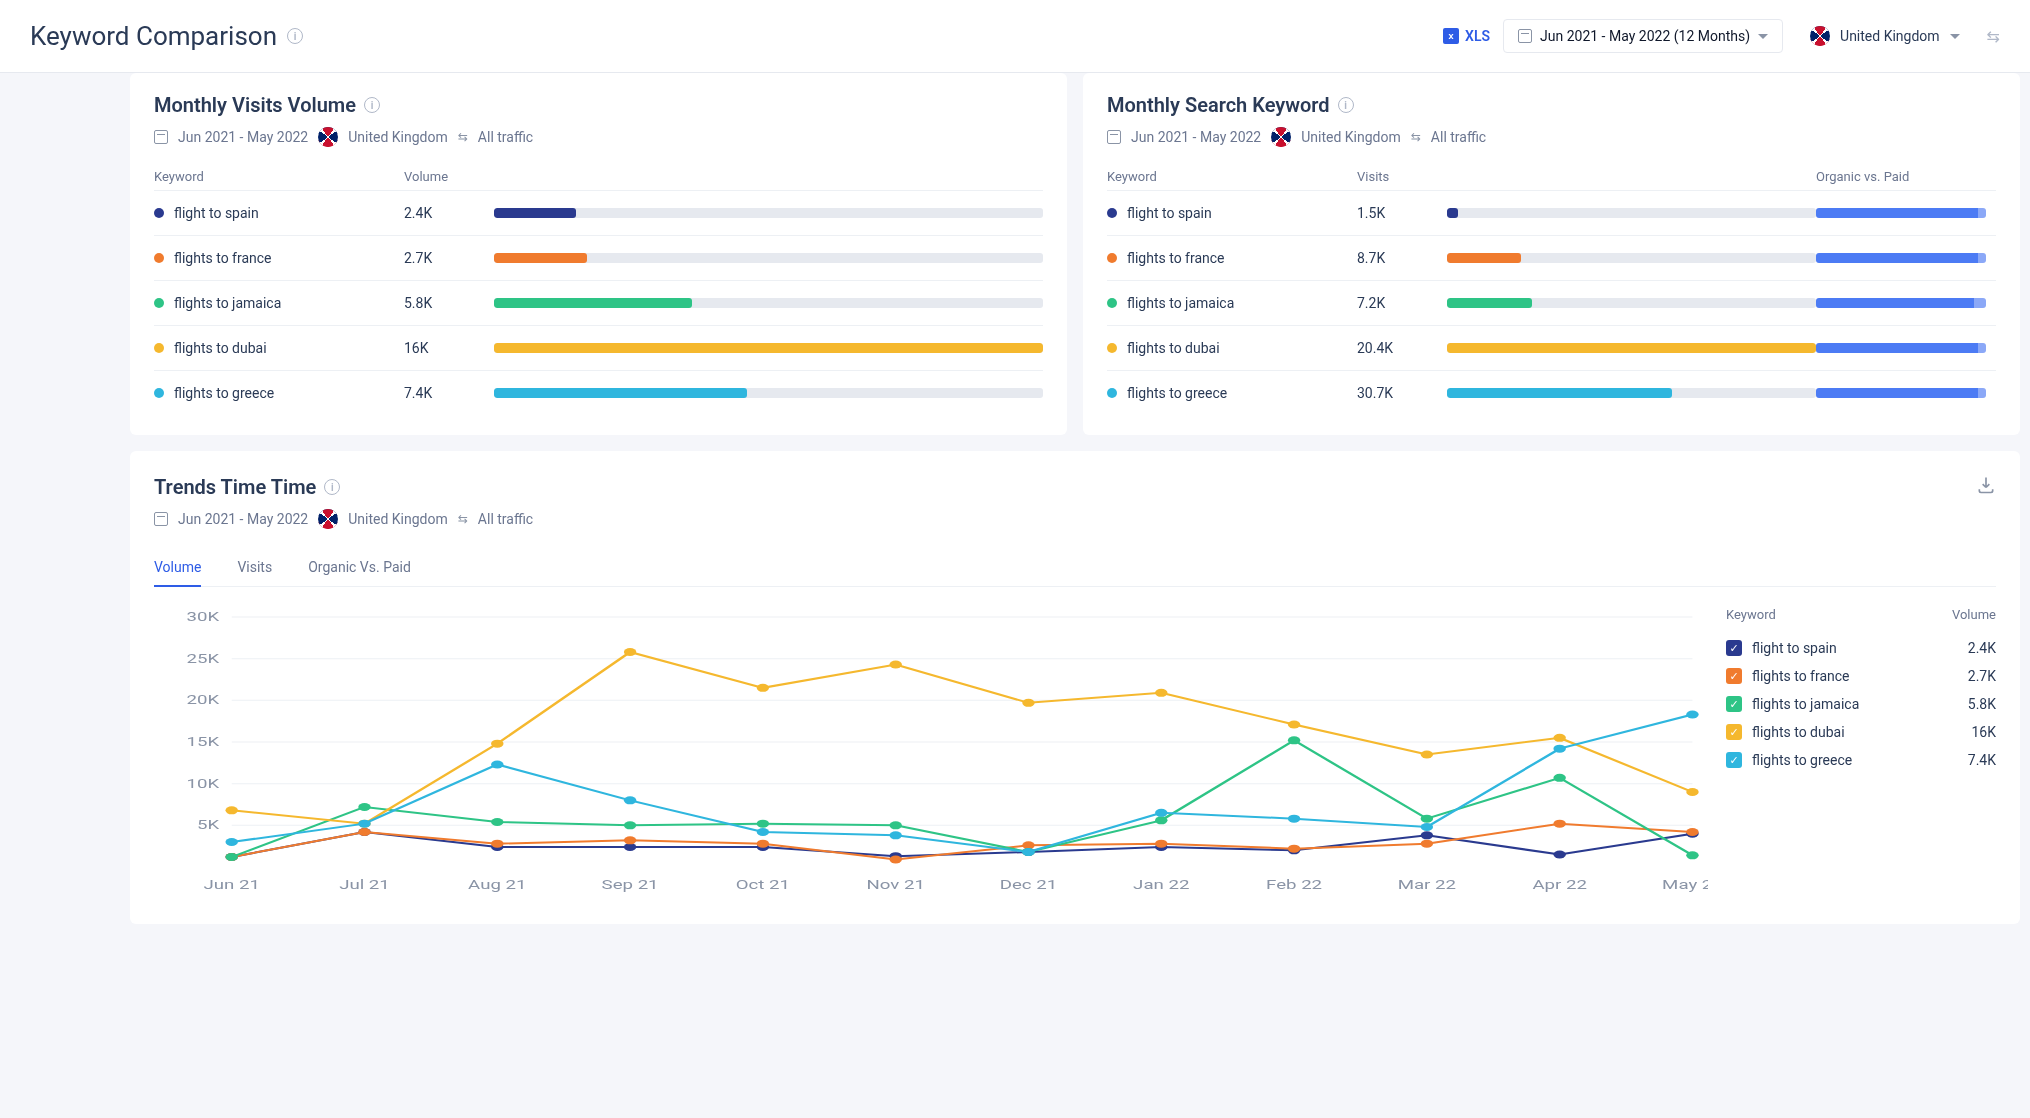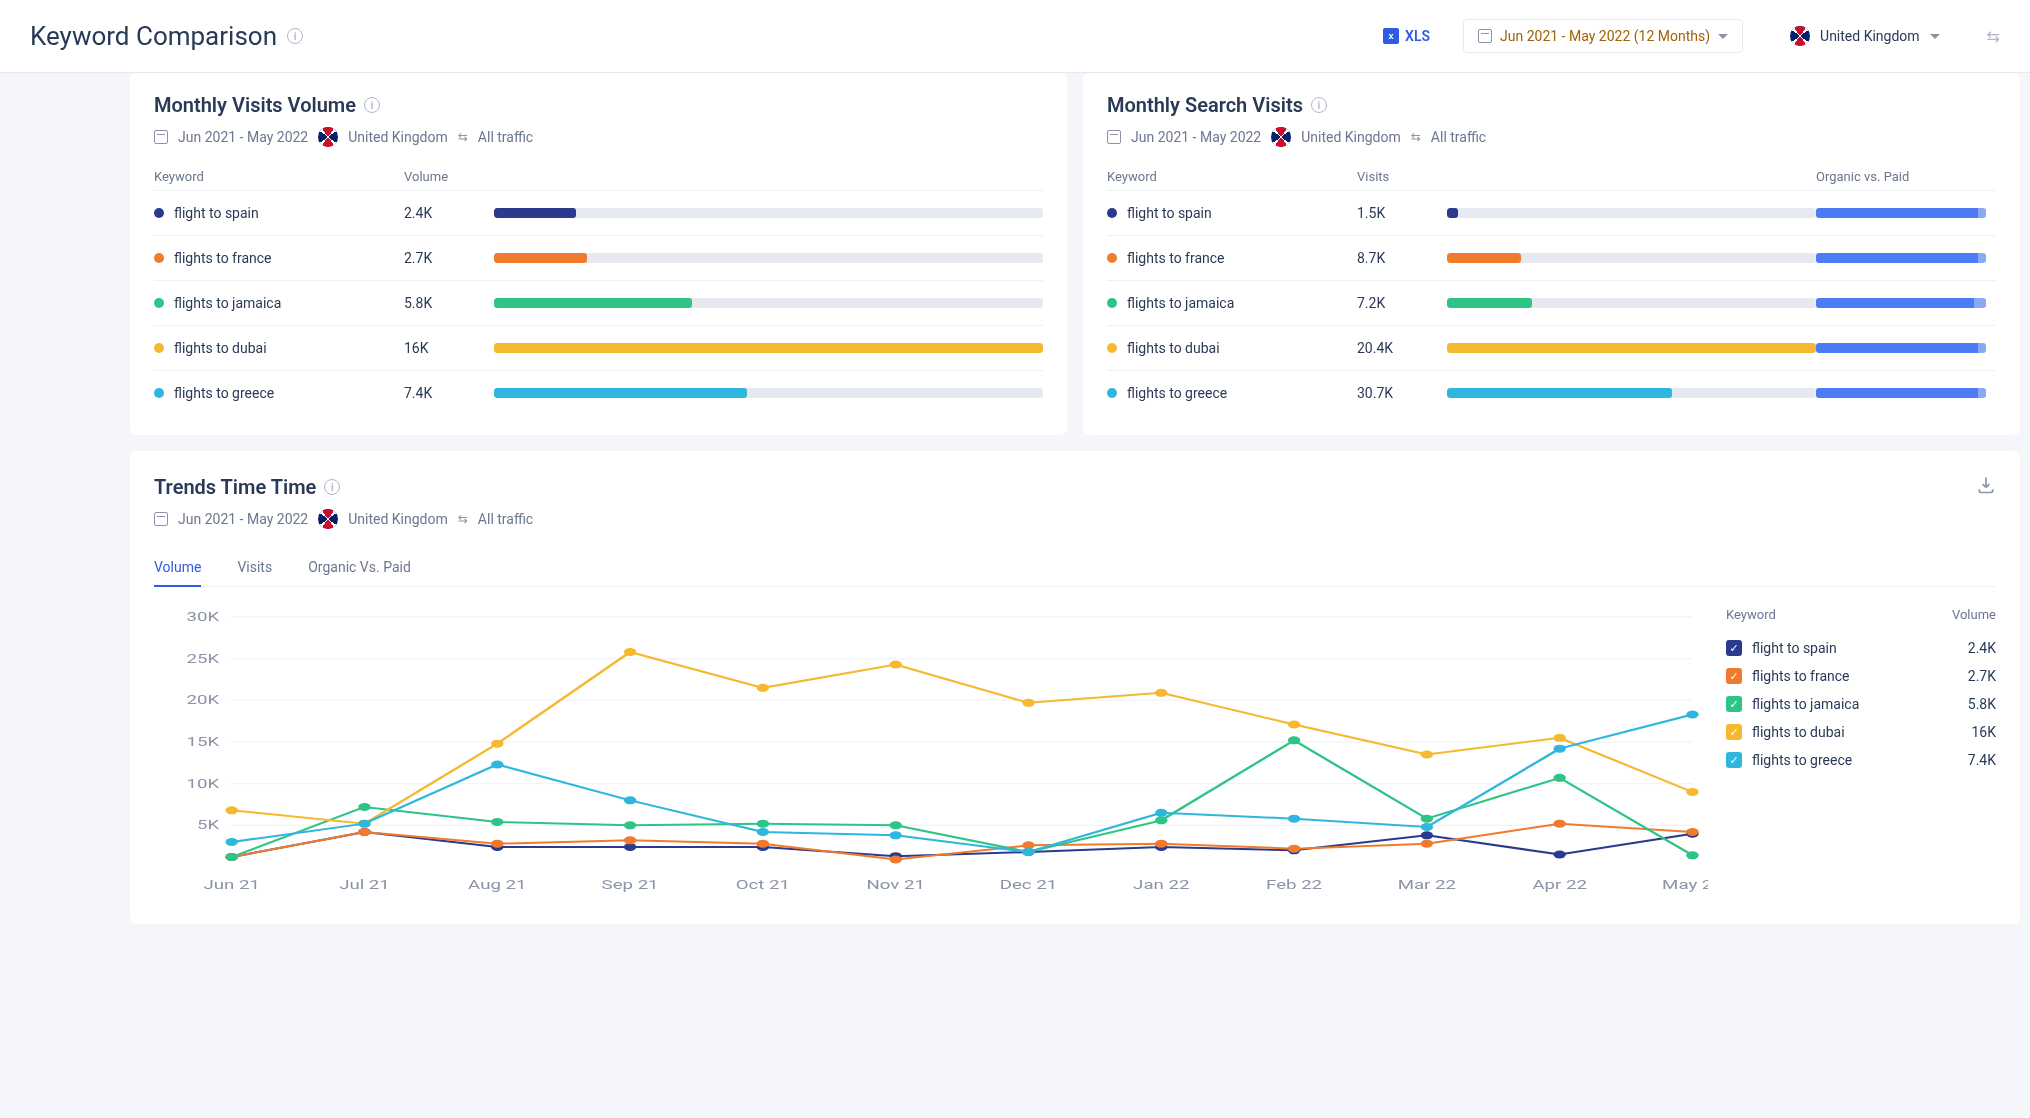--- a/index.html
+++ b/index.html
@@ -1,22 +1,22 @@
 <!DOCTYPE html>
 <html><head>
 <meta charset="utf-8">
 <style>
 * { box-sizing: border-box; margin: 0; padding: 0; }
 body { font-family: -apple-system, BlinkMacSystemFont, 'Segoe UI', Roboto, sans-serif; background: #f5f6fa; color: #2a3a56; font-size: 14px; }
-.header { background: #fff; border-bottom: 1px solid #e6e9ef; display: flex; align-items: center; padding: 18px 30px; gap: 33px; }
+.header { background: #fff; border-bottom: 1px solid #e6e9ef; display: flex; align-items: center; padding: 18px 30px; gap: 13px; }
 .header-title { font-size: 26px; font-weight: 400; color: #2a3a56; flex: 1; display: flex; align-items: center; gap: 10px; }
 .info-icon { width: 16px; height: 16px; border: 1.5px solid #b0b8c8; border-radius: 50%; display: inline-flex; align-items: center; justify-content: center; font-size: 10px; color: #b0b8c8; font-weight: bold; }
 .xls { color: #2e5ce6; font-weight: 600; display: inline-flex; align-items: center; gap: 6px; cursor: pointer; }
 .xls-icon { width:16px; height:16px; background:#2e5ce6; color:#fff; font-size:8px; display:flex; align-items:center; justify-content:center; border-radius:2px; font-weight:bold; }
-.date-selector { color: #a16207; display: inline-flex; align-items: center; gap: 8px; padding: 8px 14px; border: 1px solid #e6e9ef; border-radius: 4px; }
+.date-selector { color: #0f172a; display: inline-flex; align-items: center; gap: 8px; padding: 8px 14px; border: 1px solid #e6e9ef; border-radius: 4px; }
 .country-selector { display: inline-flex; align-items: center; gap: 10px; padding: 8px 14px; color: #2a3a56; }
 .flag { width: 20px; height: 20px; border-radius: 50%; background: linear-gradient(#012169 0 33%, #fff 33% 66%, #c8102e 66%); display:inline-block; position:relative; overflow:hidden; }
 .flag::before { content:''; position:absolute; inset:0; background: conic-gradient(#c8102e 0 10%, #fff 10% 15%, #012169 15% 35%, #fff 35% 40%, #c8102e 40% 60%, #fff 60% 65%, #012169 65% 85%, #fff 85% 90%, #c8102e 90% 100%); }
 .chev-down { width:0; height:0; border-left:5px solid transparent; border-right:5px solid transparent; border-top:5px solid #8a94a6; }
 .compare-icon { color:#b0b8c8; font-size:16px; }
 .content { padding: 0 10px 20px 130px; }
 .panels { display: flex; gap: 16px; }
 .panel { background: #fff; border-radius: 6px; padding: 20px 24px; flex: 1; }
 .panel-title { font-size: 20px; font-weight: 600; color: #2a3a56; display:flex; align-items:center; gap:8px; margin-bottom: 10px; }
 .panel-meta { display: flex; align-items: center; gap: 10px; color: #6b7690; font-size: 14px; margin-bottom: 16px; }
@@ -146,21 +146,21 @@
               <div class="bar-track">
                 <div class="bar-fill" style="width:46%;background:#2fb6de"></div>
               </div>
             </div>
           </div>
         </div>
     </div>
 
     <div class="panel">
       <div class="panel-title">
-        <span>Monthly Search Visits</span>
+        <span>Monthly Search Keyword</span>
         <span class="info-icon">i</span>
       </div>
       <div class="panel-meta">
         <span class="cal-icon"></span>
         <span>Jun 2021 - May 2022</span>
         <span class="flag"></span>
         <span>United Kingdom</span>
         <span class="traffic-icon">⇆</span>
         <span>All traffic</span>
       </div>

